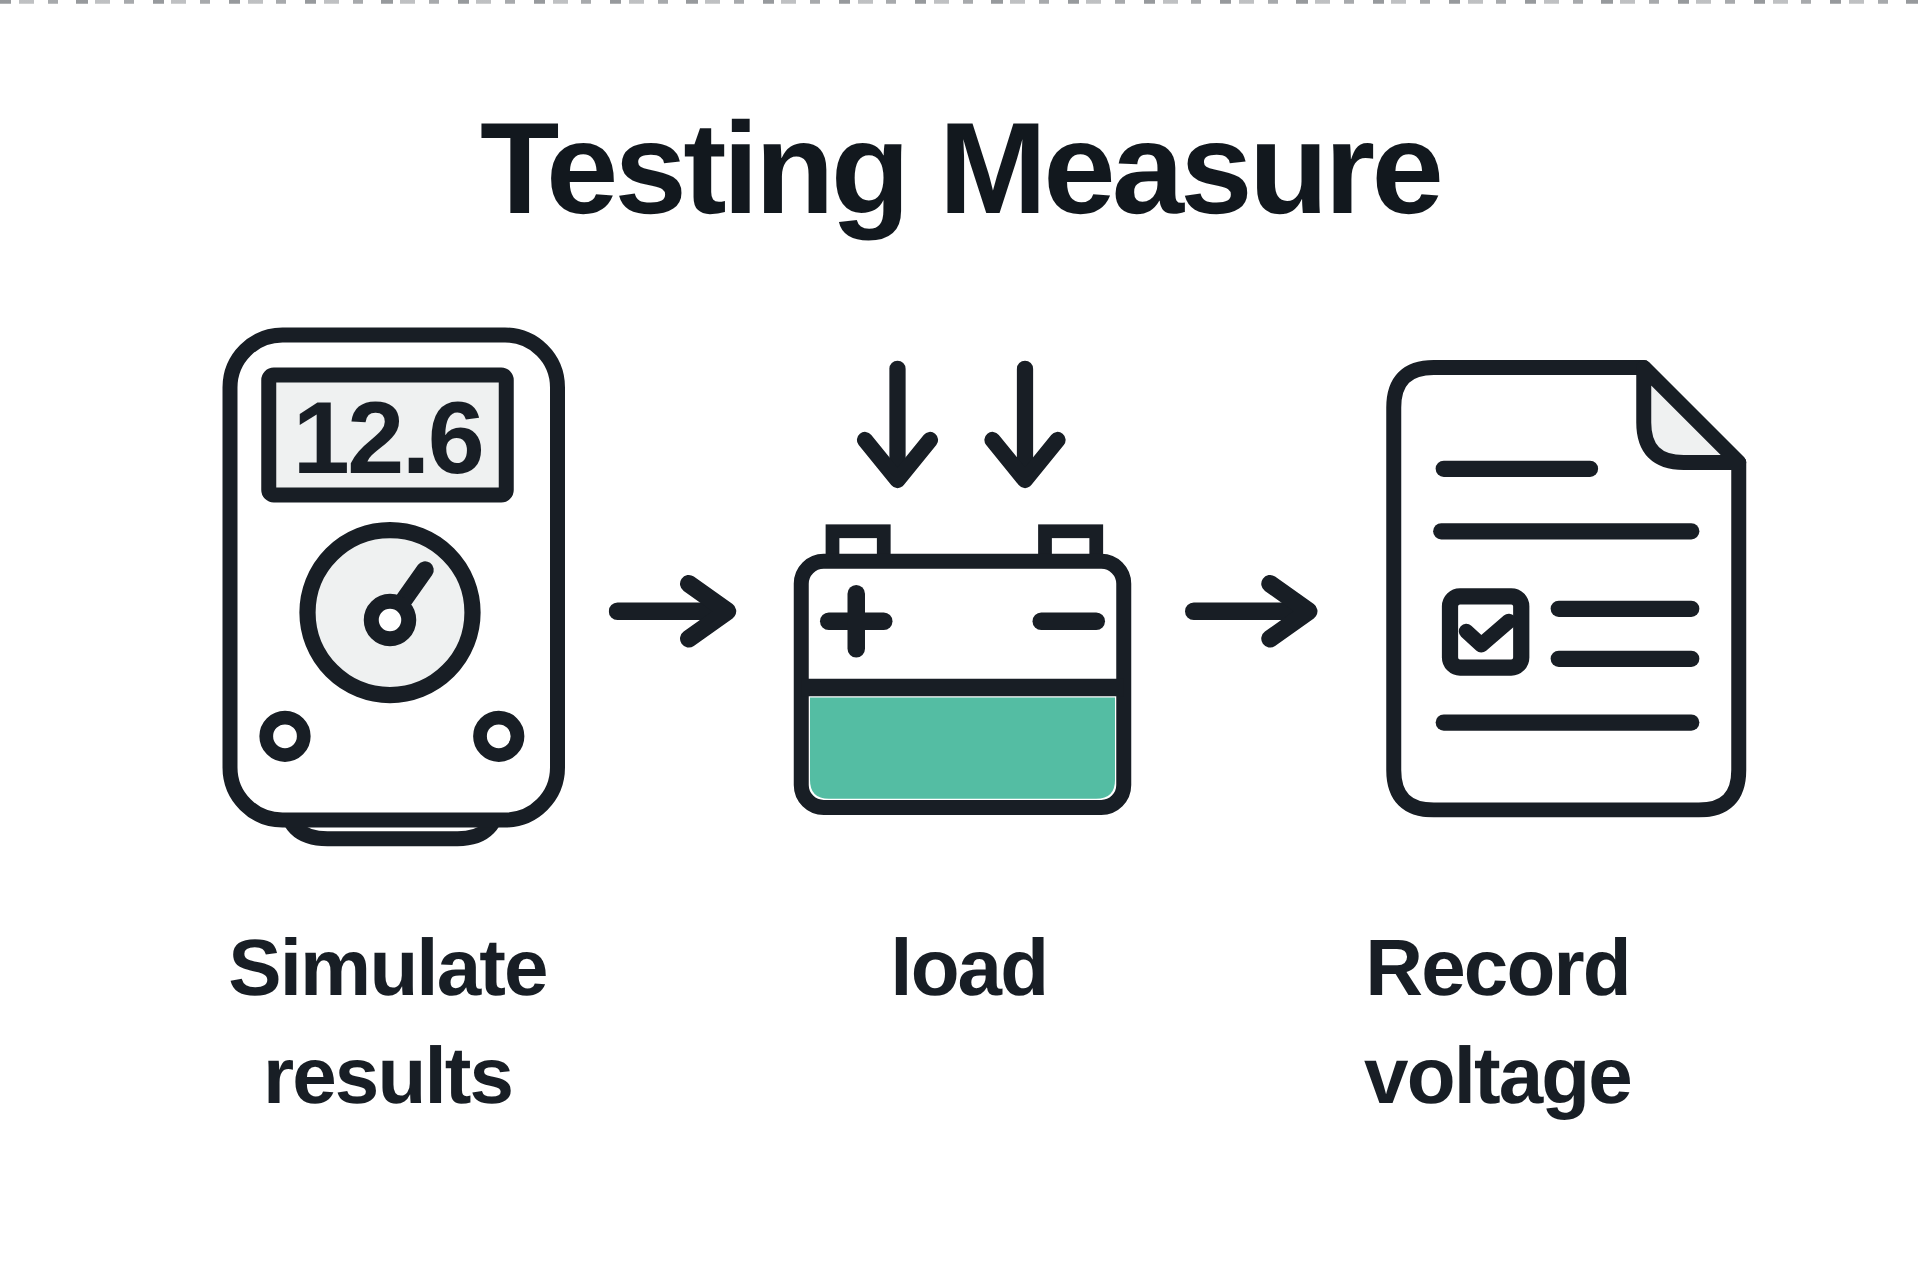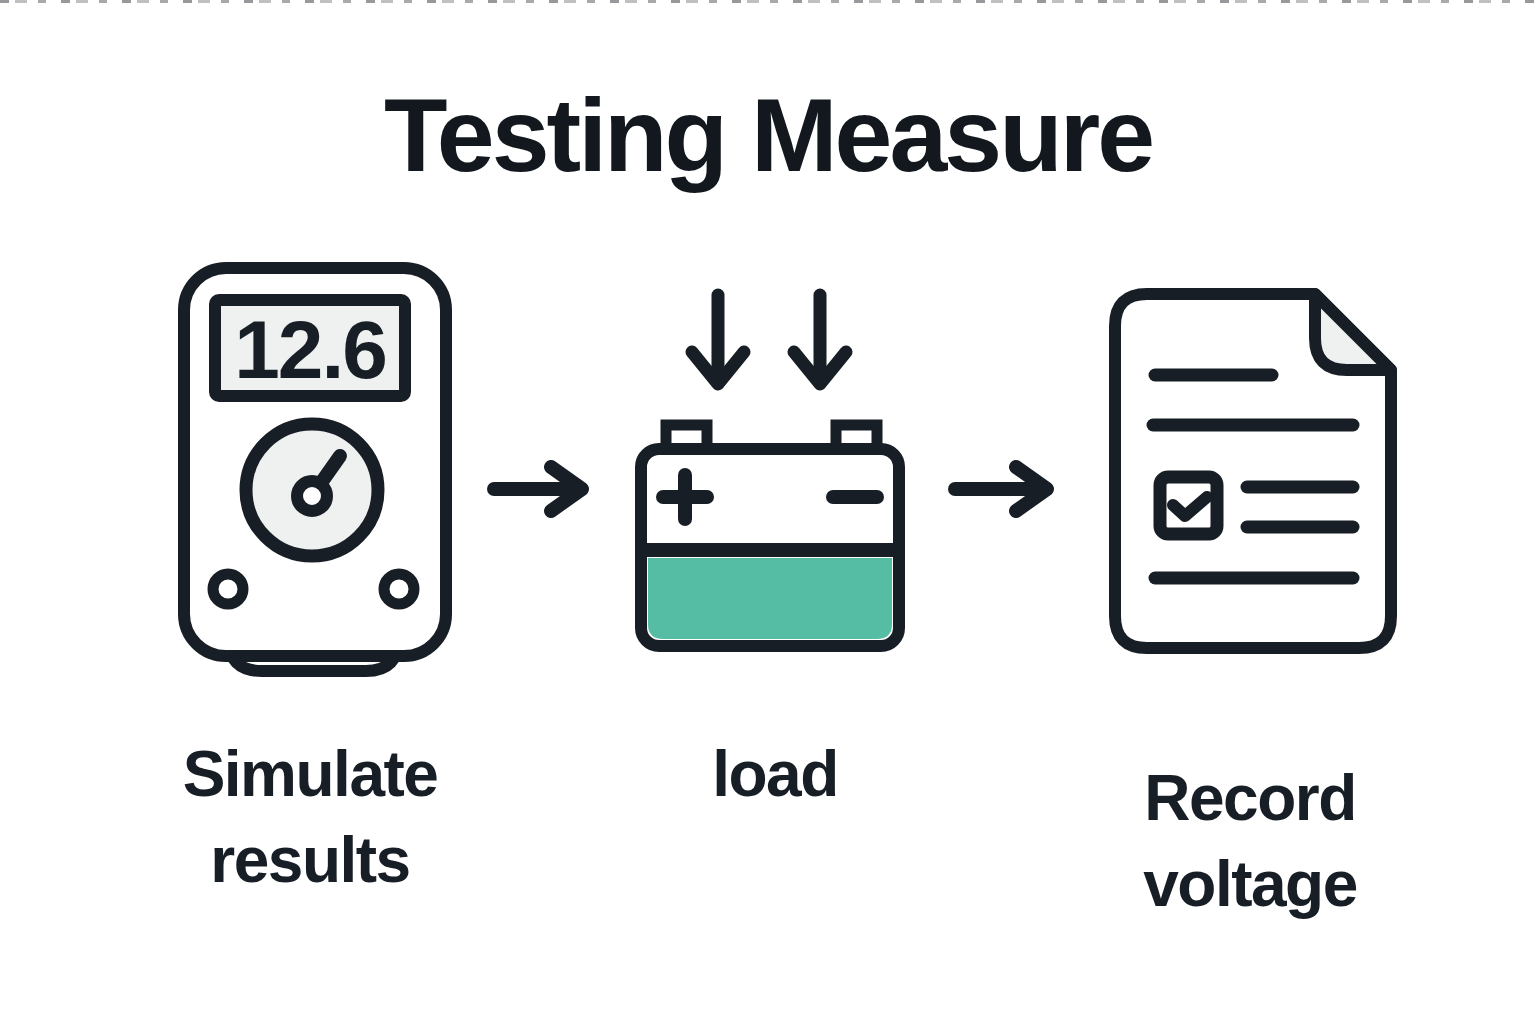--- a/index.html
+++ b/index.html
@@ -33,21 +33,21 @@
   .arrow1{left:487px;top:459px;width:112px;height:60px;}
   .arrow2{left:948px;top:459px;width:116px;height:60px;}
   .step-label{
     position:absolute;top:731px;width:460px;
     text-align:center;
     font-size:64px;font-weight:700;letter-spacing:-1.5px;
     line-height:86px;color:#181e25;
   }
   .label-1{left:80px;}
   .label-2{left:545px;}
-  .label-3{left:1020px;margin-top:24px;}
+  .label-3{left:968px;}
   svg{display:block;width:100%;height:100%;}
   .ink-stroke{stroke:#181e25;fill:none;}
   .display-num{
     font-family:"Liberation Sans", sans-serif;
     font-weight:700;font-size:82px;fill:#181e25;letter-spacing:-2px;
   }
 </style>
 </head>
 <body>
 

